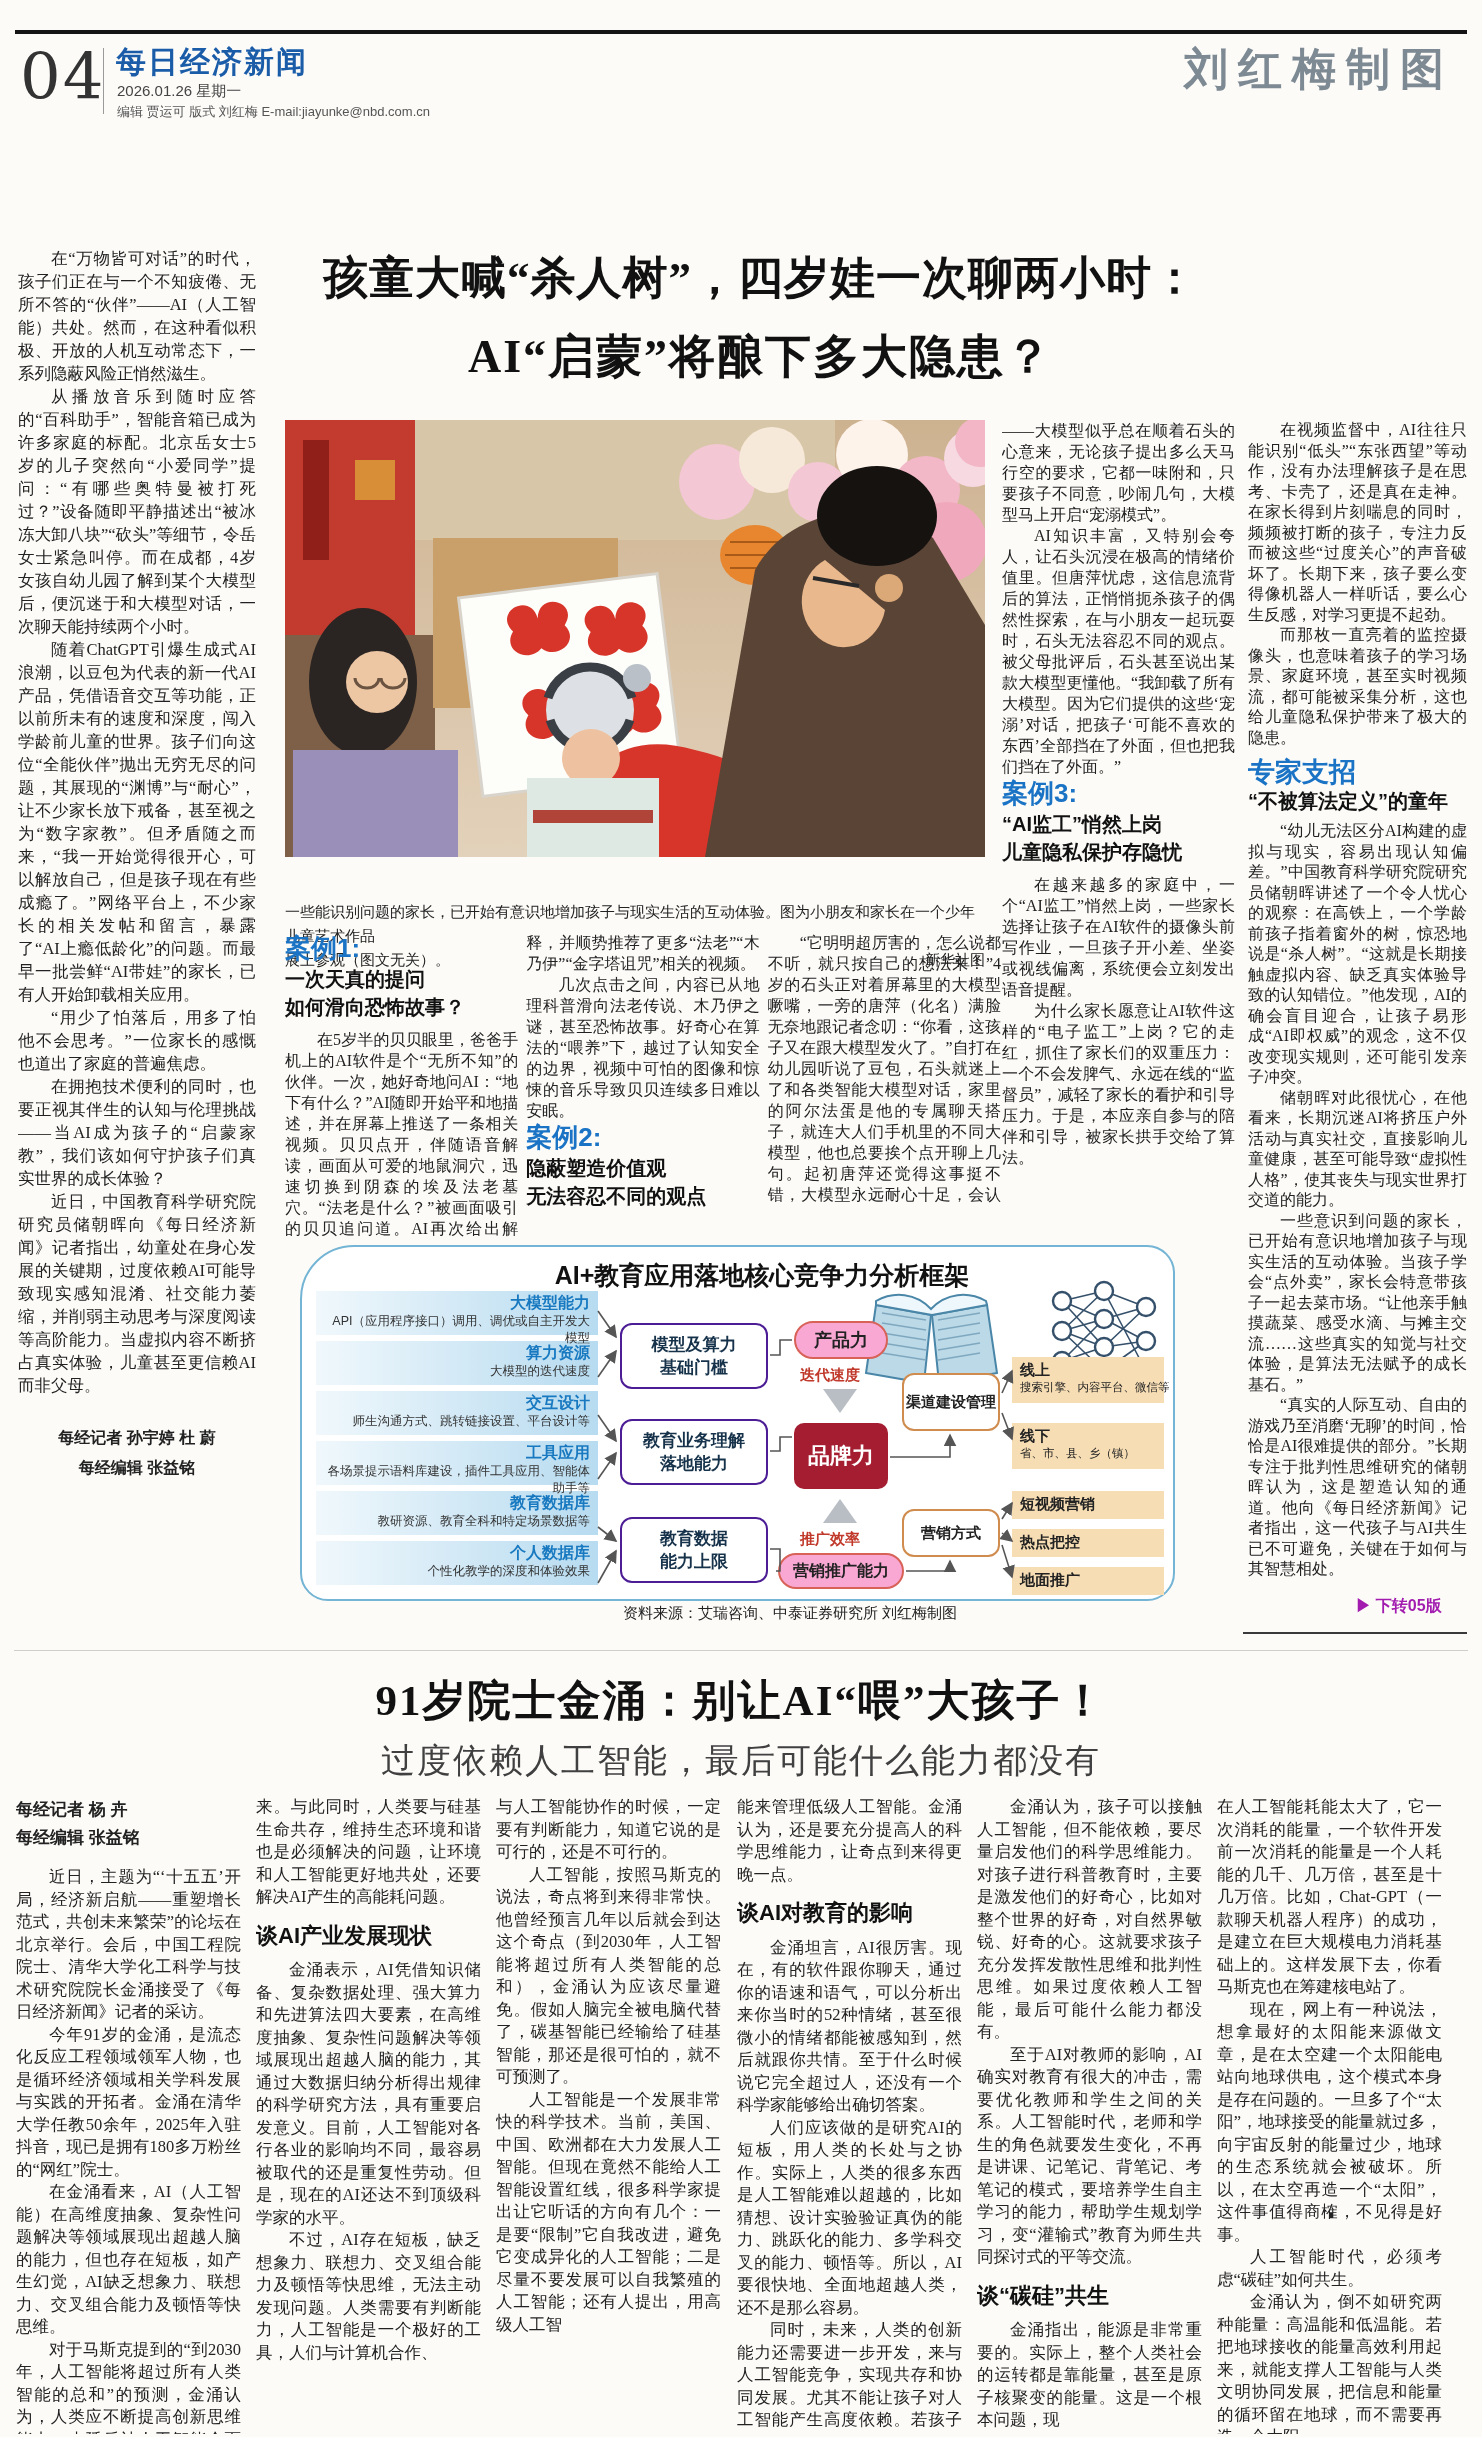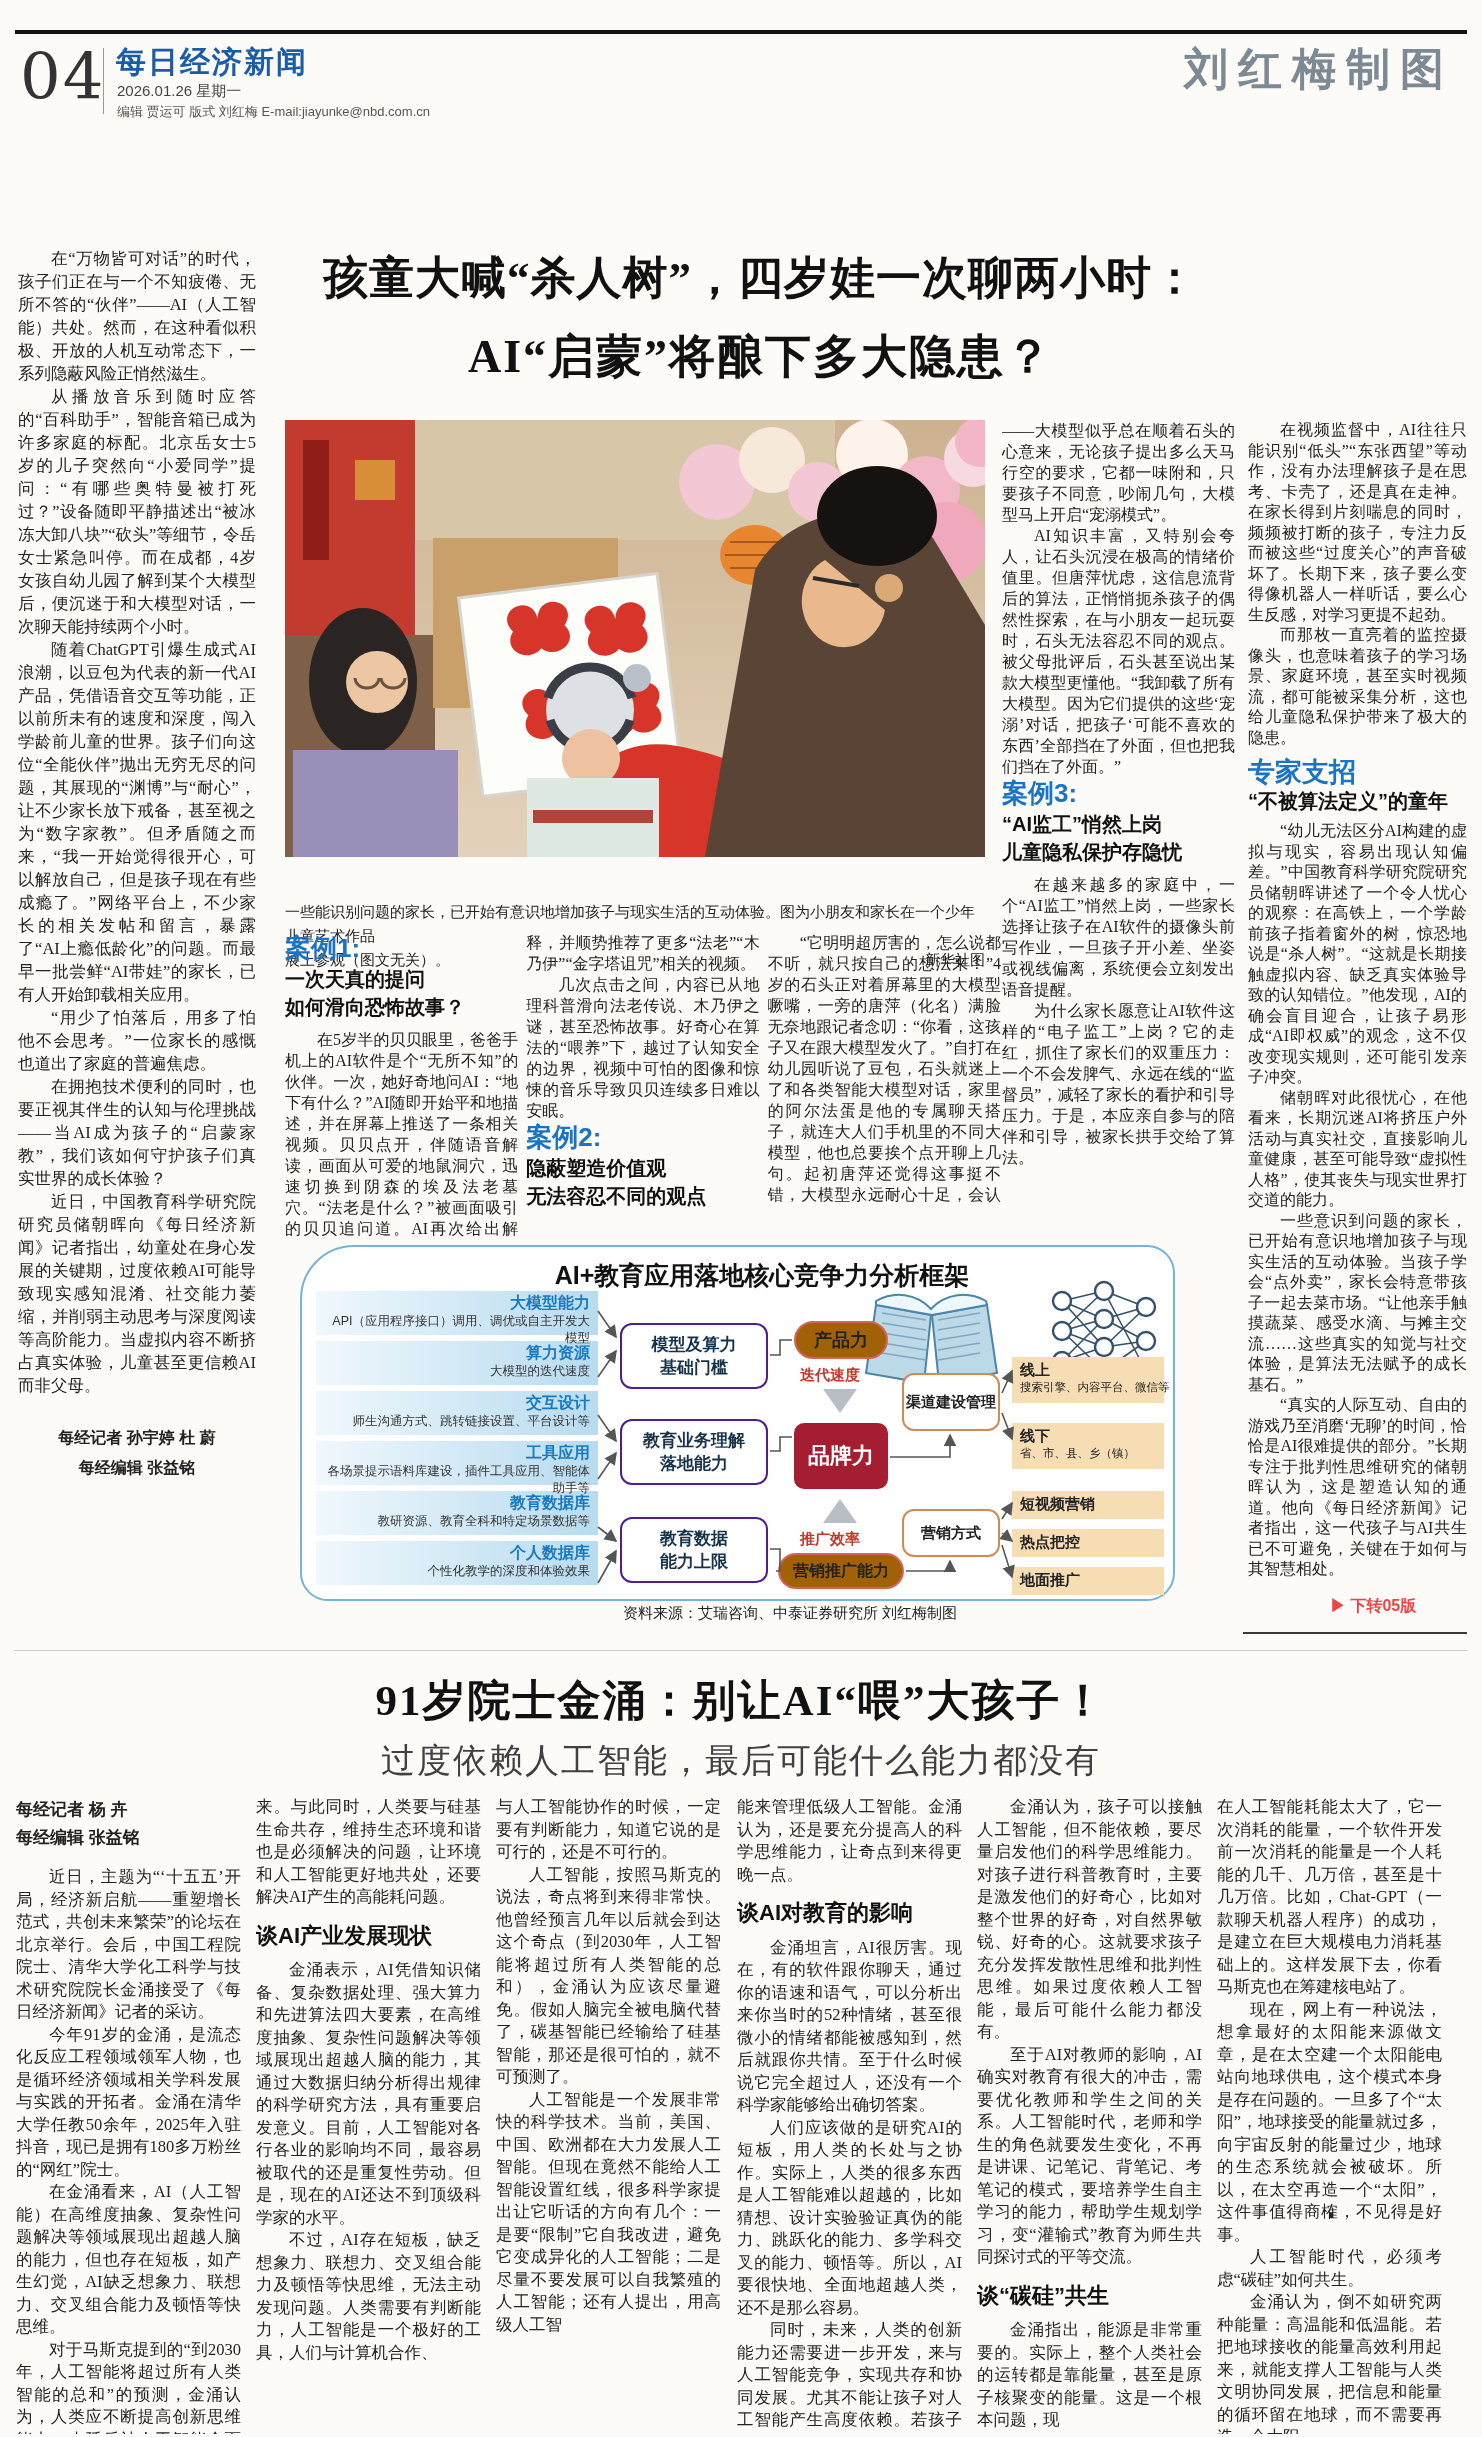--- a/index.html
+++ b/index.html
@@ -46,41 +46,41 @@
         border:2.5px solid #74b4d4; border-radius:28px; border-top-left-radius:54px; }
   .dg-title { position:absolute; left:180px; top:12px; width:560px; text-align:center; font-family:"Liberation Sans",sans-serif; font-weight:bold; font-size:25px; color:#111; }
   .dg-bars { position:absolute; left:14px; top:44px; width:282px; }
   .dg-bar { height:44px; margin-bottom:6px; background:linear-gradient(90deg,#f0f8fc 0%,#b7dbf0 100%); padding:2px 8px 0 4px; text-align:right; }
   .dg-bar .lb { font-family:"Liberation Sans",sans-serif; font-weight:bold; font-size:16px; color:#1879c0; display:block; line-height:20px; }
   .dg-bar .ds { font-family:"Liberation Sans",sans-serif; font-size:12.5px; color:#333; display:block; line-height:17px; }
   .dg-mid { position:absolute; left:318px; width:148px; height:66px; border:2px solid #4c1d95; border-radius:12px;
             display:flex; flex-direction:column; align-items:center; justify-content:center;
             font-family:"Liberation Sans",sans-serif; font-weight:bold; font-size:17px; color:#16324a; line-height:23px; background:#fff; }
   .dg-mid:nth-of-type(1){ top:76px; } .dg-mid2{ top:172px !important; } .dg-mid3{ top:270px !important; }
-  .pill { position:absolute; border:2px solid #d86257; border-radius:20px; background:#a16207;
+  .pill { position:absolute; border:2px solid #d86257; border-radius:20px; background:#f9a8d4;
           display:flex; align-items:center; justify-content:center; font-family:"Liberation Sans",sans-serif; font-weight:bold; color:#222; }
   .dg-prod { left:492px; top:74px; width:94px; height:38px; font-size:18px; }
   .dg-mkt  { left:476px; top:306px; width:126px; height:36px; font-size:16px; }
   .dg-redtxt { position:absolute; font-family:"Liberation Sans",sans-serif; font-weight:bold; font-size:15px; color:#c0392b; }
   .dg-iter { left:498px; top:119px; } .dg-pro2 { left:498px; top:283px; }
   .tri { position:absolute; width:0; height:0; border-left:17px solid transparent; border-right:17px solid transparent; }
   .tri-down { left:521px; top:142px; border-top:24px solid #b9bec4; }
   .tri-up   { left:521px; top:252px; border-bottom:24px solid #b9bec4; }
   .dg-brand { position:absolute; left:492px; top:176px; width:94px; height:66px; background:#a51d30; border-radius:10px; color:#fff;
               display:flex; align-items:center; justify-content:center; font-family:"Liberation Sans",sans-serif; font-weight:bold; font-size:22px; }
   .obox { position:absolute; left:600px; width:98px; border:2px solid #cf8c4e; border-radius:12px; background:#fff;
           display:flex; align-items:center; justify-content:center; text-align:center; font-family:"Liberation Sans",sans-serif; font-weight:bold; font-size:15px; color:#222; }
   .dg-channel { top:126px; height:58px; } .dg-method { top:262px; height:48px; }
   .obar { position:absolute; left:710px; width:152px; background:#f6ddb4; padding:3px 8px; font-family:"Liberation Sans",sans-serif; }
   .obar .lb { font-weight:bold; font-size:15px; color:#222; display:block; line-height:20px; }
   .obar .ds { font-size:11.5px; color:#222; display:block; line-height:15px; white-space:nowrap; }
   .ob1 { top:110px; height:46px; } .ob2 { top:176px; height:46px; }
   .obar.small { height:28px; } .ob3 { top:244px; } .ob4 { top:282px; } .ob5 { top:320px; }
   .dg-src { position:absolute; left:480px; top:1604px; width:620px; font-family:"Liberation Sans",sans-serif; font-size:15px; color:#222; text-align:center; }
-  .continued { position:absolute; left:1330px; top:1596px; width:137px; text-align:left; font-family:"Liberation Sans",sans-serif; font-weight:bold; font-size:16px; color:#ef4444; }
+  .continued { position:absolute; left:1330px; top:1596px; width:137px; text-align:center; font-family:"Liberation Sans",sans-serif; font-weight:bold; font-size:16px; color:#a21caf; }
   .cont-rule { position:absolute; left:1243px; top:1632px; width:224px; height:2px; background:#3a3a3a; }
 
   
   .b-sep { position:absolute; left:14px; top:1650px; width:1454px; height:1px; background:#cfcfc9; }
   .b-headline { position:absolute; left:0; top:1672px; width:1482px; text-align:center; font-size:43px; font-weight:bold; color:#111; letter-spacing:2px; }
   .b-subhead { position:absolute; left:0; top:1738px; width:1482px; text-align:center; font-size:34px; font-weight:normal; color:#404040; letter-spacing:2px; }
   .bcol { position:absolute; top:1796px; width:225px; height:638px; overflow:hidden; font-size:16.5px; line-height:22.5px; }
   .bc1{left:16px;} .bc2{left:256px;} .bc3{left:496px;} .bc4{left:737px;} .bc5{left:977px;} .bc6{left:1217px;}
   .bby { font-family:"Liberation Sans",sans-serif; font-weight:bold; font-size:17px; line-height:28px; }
   .bby:last-of-type { margin-bottom:14px; }

